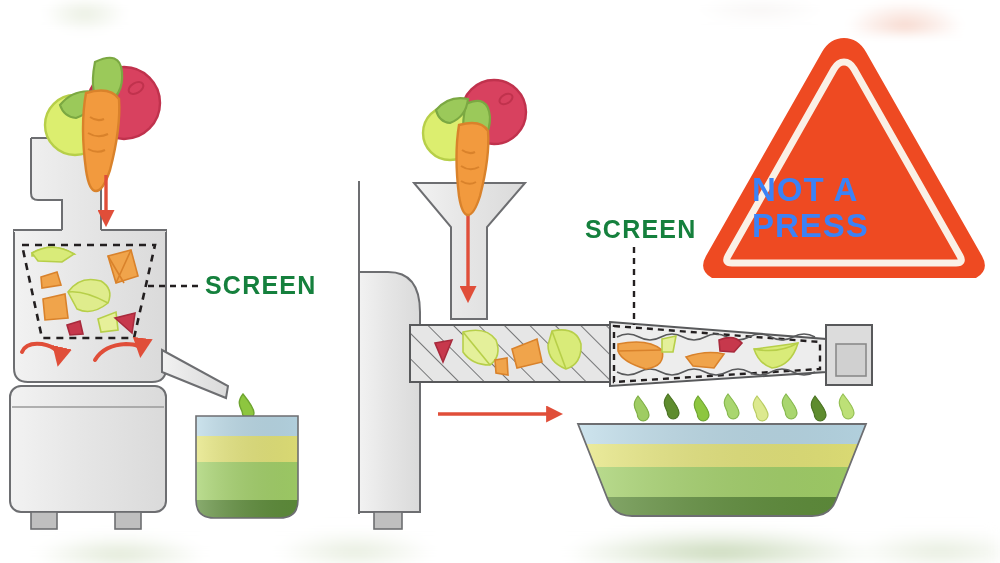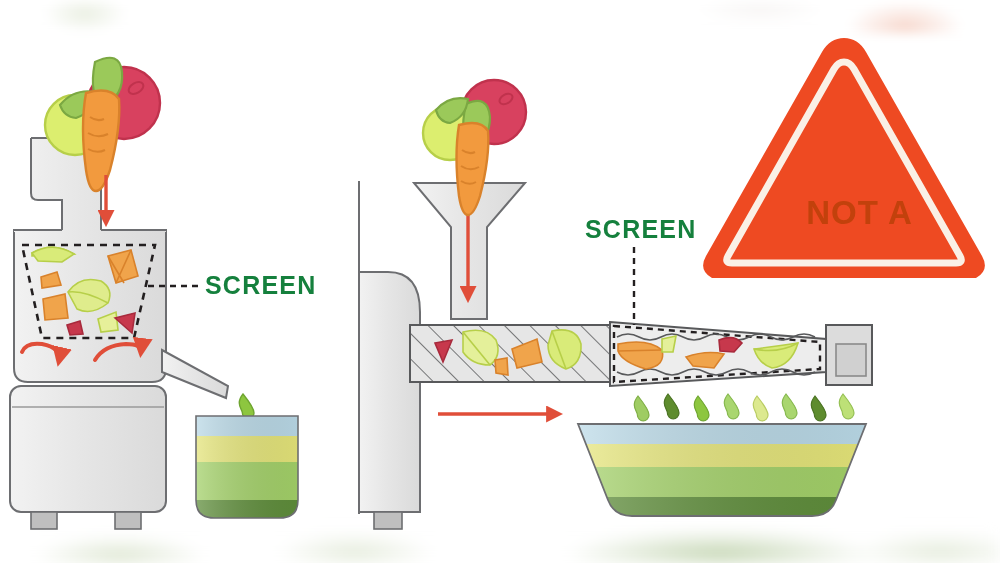--- a/index.html
+++ b/index.html
@@ -57,24 +57,24 @@
     font-weight: bold;
     letter-spacing: 1.2px;
     color: #15803d;
     white-space: nowrap;
   }
   #screen-label-left { left: 205px; top: 271px; font-size: 25px; }
   #screen-label-mid  { left: 585px; top: 215px; font-size: 25px; }
   .sign-text {
     position: absolute;
     left: 752px;
-    top: 195px;
+    top: 172px;
     width: 215px;
-    text-align: center;
-    color: #c2410c;
+    text-align: left;
+    color: #3b82f6;
     font-family: "Liberation Sans", sans-serif;
     font-weight: bold;
     font-size: 33px;
     line-height: 36px;
     letter-spacing: 1px;
     pointer-events: none;
   }
 </style>
 </head>
 <body>
@@ -280,15 +280,16 @@
       <path d="M844,62 Q850,62 854,69 L960,256 Q964,263 956,263 L732,263 Q724,263 728,256 L834,69 Q838,62 844,62 Z" fill="none" stroke="#FAF0E6" stroke-width="7"></path>
     </g>
   </svg>
 
   <div class="lbl" id="screen-label-left">SCREEN</div>
 
   <div class="lbl" id="screen-label-mid">SCREEN</div>
 
   <div class="sign-text">
     <div>NOT A</div>
+    <div>PRESS</div>
   </div>
 
 </div>
 
 </body></html>

